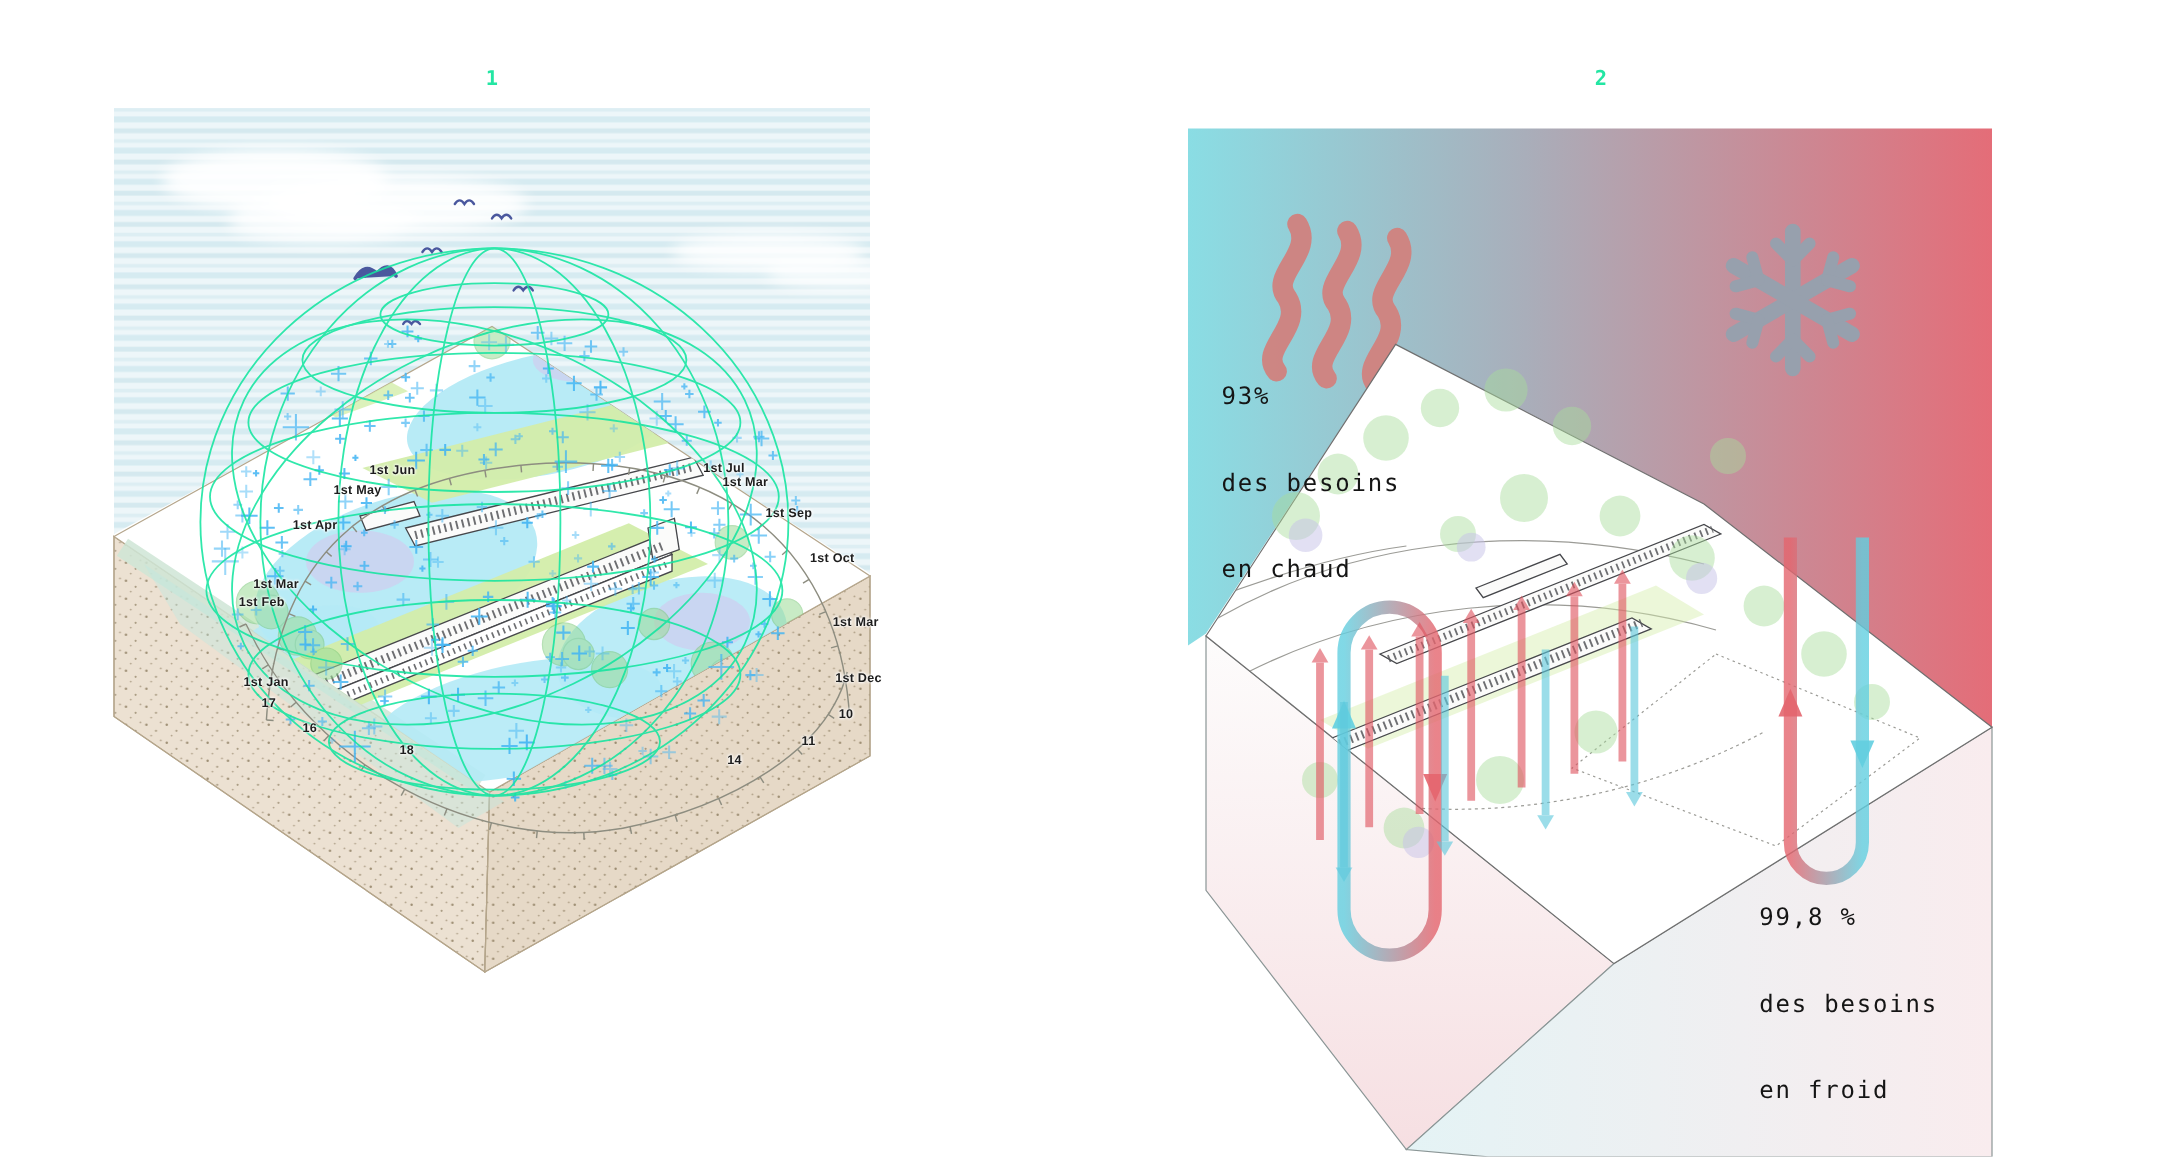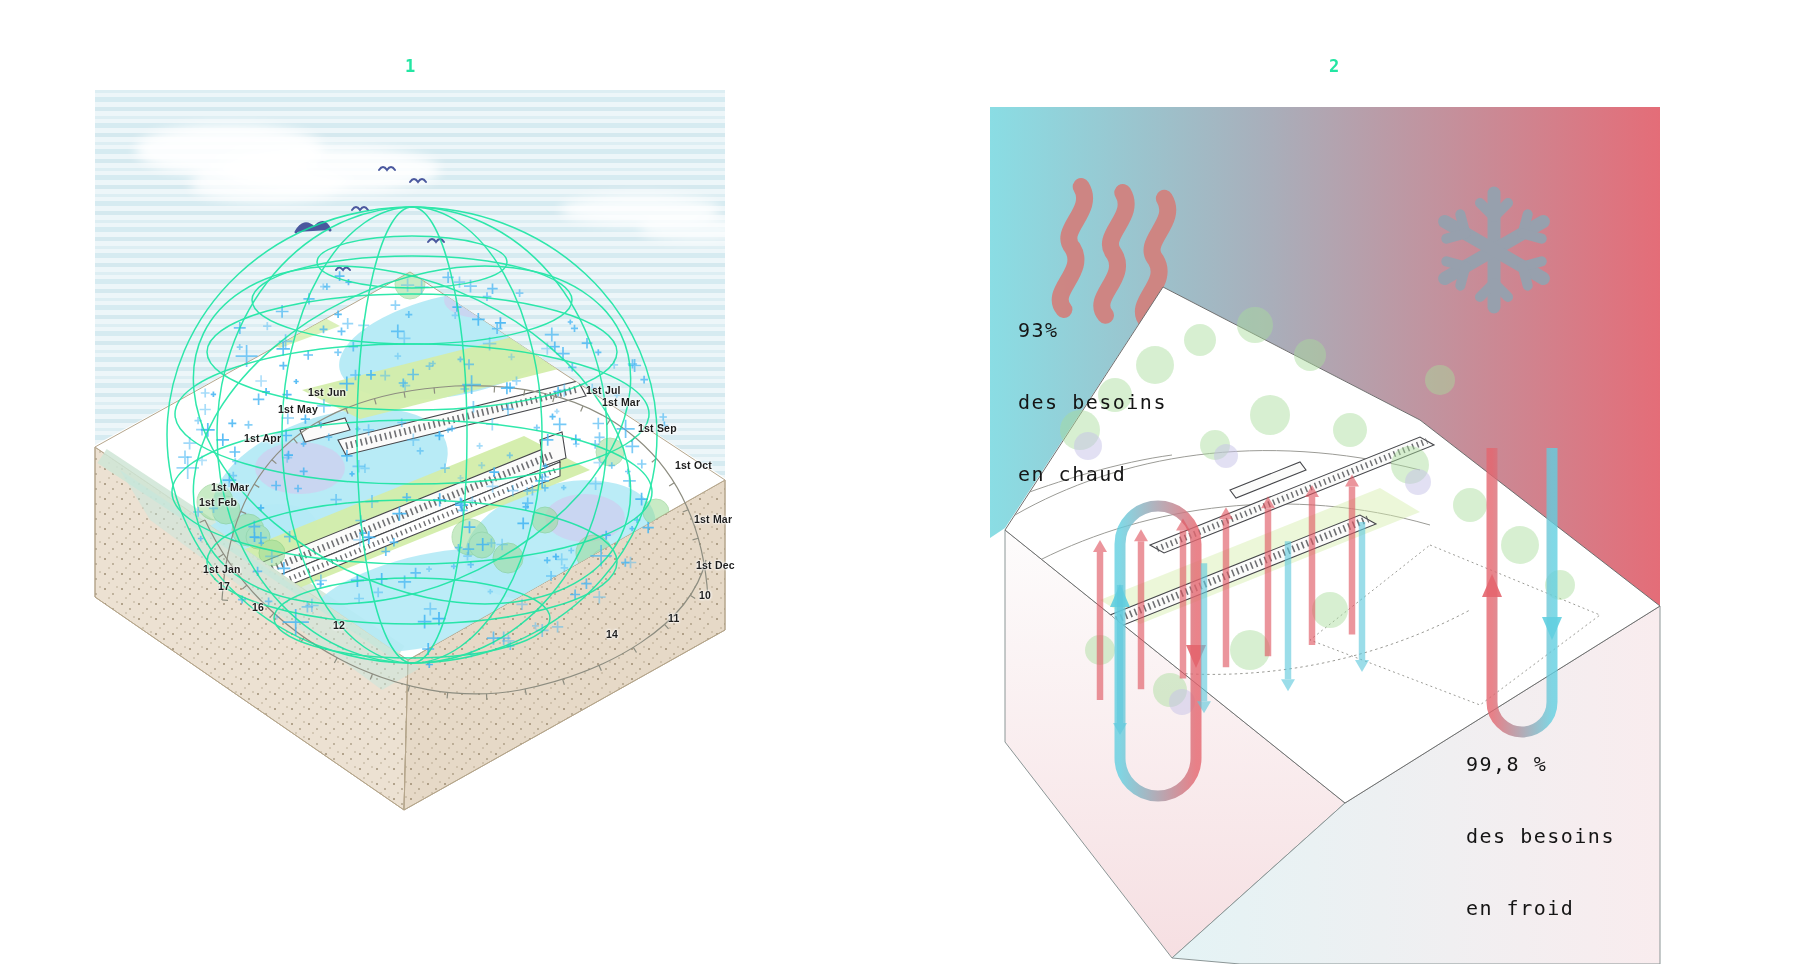--- a/index.html
+++ b/index.html
@@ -625,21 +625,21 @@
 
 <span class="map-label" style="left:586px;top:384px">1st Jul</span>
 <span class="map-label" style="left:602px;top:396px">1st Mar</span>
 <span class="map-label" style="left:638px;top:422px">1st Sep</span>
 <span class="map-label" style="left:675px;top:459px">1st Oct</span>
 <span class="map-label" style="left:694px;top:513px">1st Mar</span>
 <span class="map-label" style="left:696px;top:559px">1st Dec</span>
 
 <span class="map-label" style="left:218px;top:580px">17</span>
 <span class="map-label" style="left:252px;top:601px">16</span>
-<span class="map-label" style="left:333px;top:619px">12</span>
+<span class="map-label" style="left:333px;top:619px">18</span>
 <span class="map-label" style="left:699px;top:589px">10</span>
 <span class="map-label" style="left:668px;top:612px">11</span>
 <span class="map-label" style="left:606px;top:628px">14</span>
 
 <div class="stat" style="left:1018px;top:312px"><span>93%</span><br>
 <span>des besoins</span><br>
 <span>en chaud</span></div>
 
 <div class="stat" style="left:1466px;top:746px"><span>99,8 %</span><br>
 <span>des besoins</span><br>

